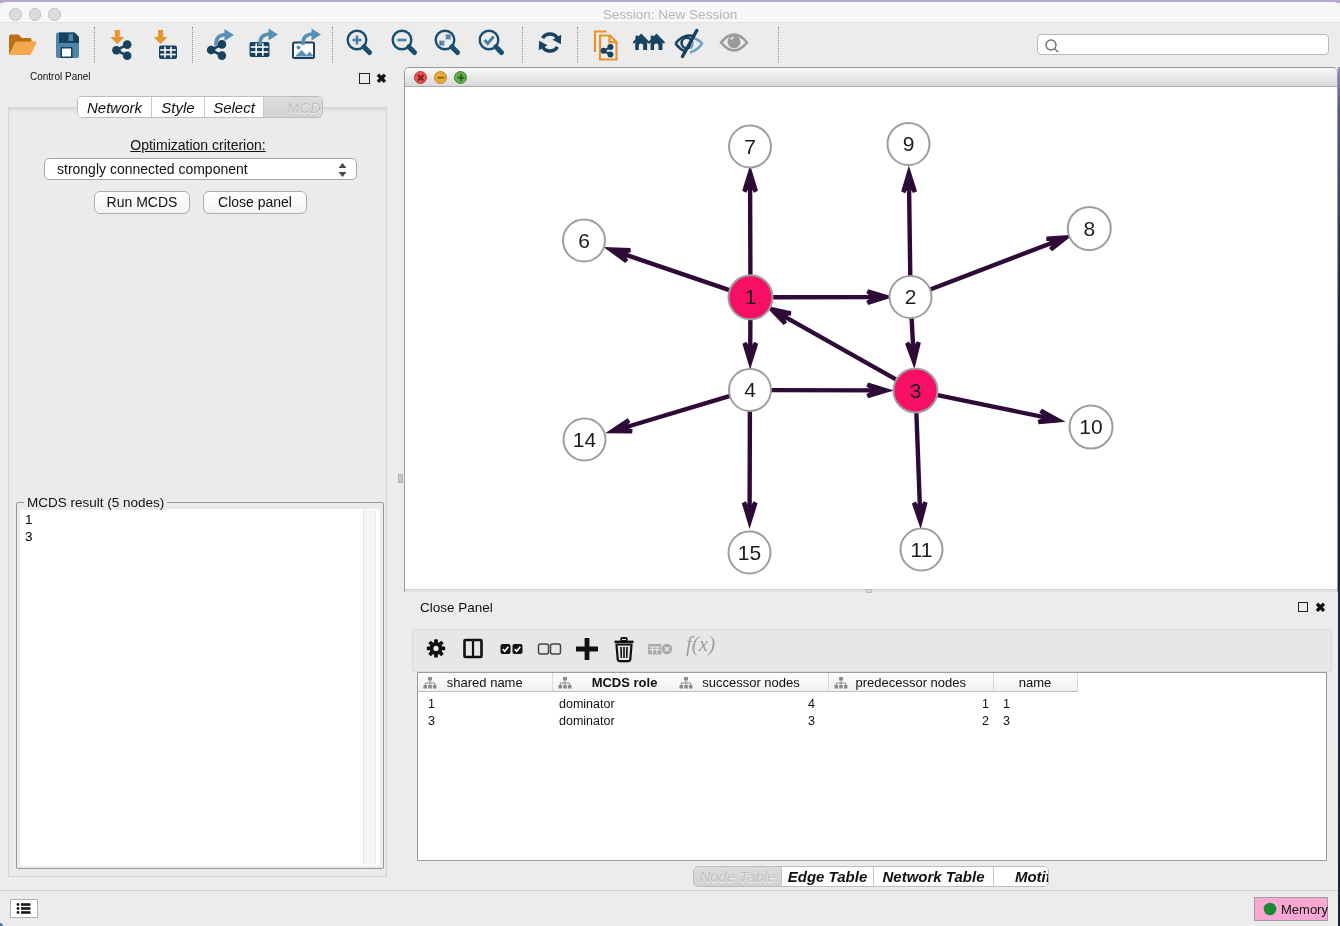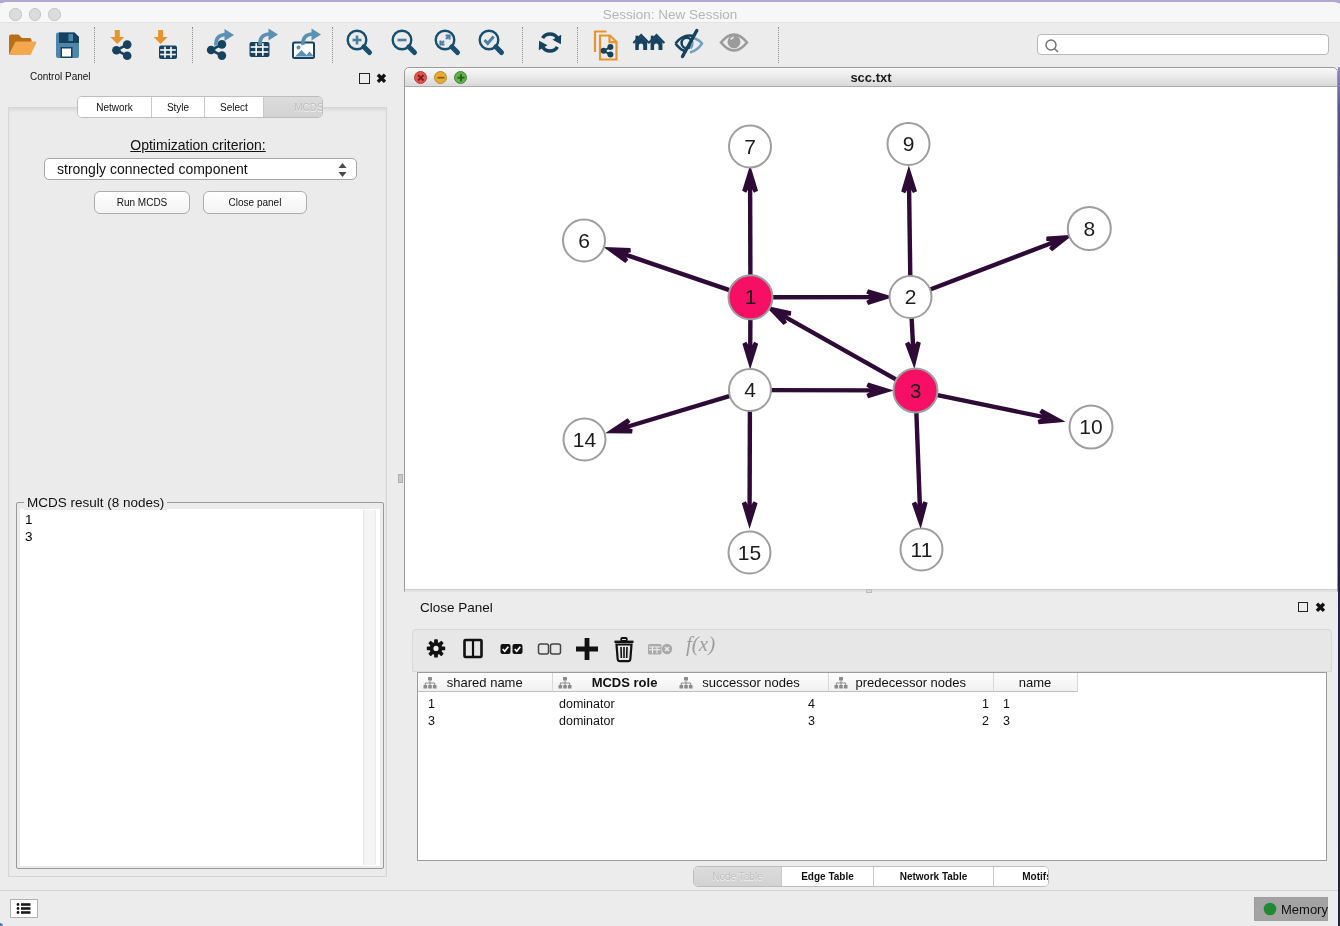--- a/index.html
+++ b/index.html
@@ -14,28 +14,28 @@
 
 #toolbar { left:0; top:23px; width:1340px; height:43px; background:#ececec; }
 .sep { top:4px; height:36px; width:1px; border-left:1px dotted #8f8f8f; }
 .ticon { top:0; }
 #searchbox { left:1037px; top:11px; width:292px; height:21px; background:#fff; border:1px solid #b9b9b9; border-radius:4px; }
 
 #cp-title { left:30px; top:71px; font-size:10px; color:#111; }
 #cp-float { left:359px; top:73px; width:11px; height:11px; border:1.5px solid #222; }
 #cp-close { left:376px; top:71px; font-size:13px; font-weight:bold; color:#111; }
 .tabbar { border:1px solid #bdbdbd; border-radius:5px; background:#fff; display:flex; overflow:hidden; }
-.tab { font-size:10px; color:#111; border-right:1px solid #c9c9c9; display:flex; align-items:center; justify-content:center; background:#fff; }
+.tab { font-size:15px; color:#111; border-right:1px solid #c9c9c9; display:flex; align-items:center; justify-content:center; background:#fff;font-style:italic; }
 .tab:last-child { border-right:none;padding-left:32px; }
 .tab.sel { background:linear-gradient(#dcdcdc,#d2d2d2); color:#bfbfbf; text-shadow:0 1px 0 #f2f2f2; }
 #cp-tabs { left:77px; top:96px; width:246px; height:22px; z-index:5; }
 #cp-content { left:8px; top:107px; width:379px; height:770px; background:#ebebeb; border:1px solid #d6d6d6; box-shadow: inset 0 3px 4px -2px #d0d0d0; }
 #optlabel { left:0; top:137px; width:396px; text-align:center; font-size:14px; color:#111;text-decoration:underline; }
 #optselect { left:44px; top:158px; width:313px; height:22px; background:#fff; border:1px solid #a6a6a6; border-radius:5px; font-size:14px; color:#111; line-height:20px; padding-left:12px; }
-.btn { background:linear-gradient(#ffffff,#f3f3f3); border:1px solid #adadad; border-radius:6px; font-size:10px; color:#111; text-align:center; line-height:21px; height:23px; }
+.btn { background:linear-gradient(#ffffff,#f3f3f3); border:1px solid #adadad; border-radius:6px; font-size:14px; color:#111; text-align:center; line-height:21px; height:23px; }
 #btn-run { left:94px; top:191px; width:96px; }
 #btn-close { left:203px; top:191px; width:104px; }
 #mcds-group { left:16px; top:502px; width:368px; height:367px; border:1px solid #9a9a9a; border-radius:2px; }
 #mcds-legend { left:24px; top:495px; background:#ebebeb; padding:0 3px; font-size:13.5px; color:#111; }
 #mcds-text { left:20px; top:509px; width:360px; height:357px; background:#fff; font-size:13.5px; color:#000; line-height:17px; padding:2px 0 0 5px; }
 #mcds-scroll { left:363px; top:510px; width:13px; height:355px; background:#f5f5f5; border-left:1px solid #e3e3e3; border-right:1px solid #ececec; }
 
 #netwin { left:404px; top:67px; width:934px; height:525px; background:#fff; border:1px solid #9b9b9b; border-radius:5px 5px 0 0; }
 #nw-titlebar { left:0; top:0; width:932px; height:19px; background:linear-gradient(#f9f9f9,#d9d9d9); border-bottom:1px solid #ababab; border-radius:5px 5px 0 0; }
 #nw-title { top:2px; left:0; width:932px; text-align:center; font-size:13px; font-weight:bold; color:#1a1a1a; }
@@ -46,21 +46,21 @@
 #tp-float { left:1298px; top:602px; width:10px; height:10px; border:1.5px solid #222; }
 #tp-close { left:1315px; top:600px; font-size:13px; font-weight:bold; color:#111; }
 #tp-table { left:417px; top:672px; width:910px; height:189px; background:#fff; border:1px solid #9c9c9c; }
 .th { top:0; height:19px; background:linear-gradient(#fdfdfd,#f1f1f1); border-right:1px solid #d9d9d9; border-bottom:1px solid #bfbfbf; font-size:13px; color:#111; text-align:center; line-height:20px; }
 .td { font-size:12.5px; color:#111; top:0; }
 
 #bt-tabs { left:693px; top:866px; width:356px; height:21px; }
 
 #statusbar { left:0; top:890px; width:1340px; height:36px; background:#ececec; border-top:1px solid #d2d2d2; }
 #framebtn { left:10px; top:899px; width:28px; height:19px; background:#fff; border:1px solid #b2b2b2; }
-#membtn { left:1254px; top:897px; width:74px; height:24px; background:#a3a3a3; border:1px solid #9e9e9e; font-size:13px; color:#111; }
+#membtn { left:1254px; top:897px; width:74px; height:24px; background:#f9a8d4; border:1px solid #9e9e9e; font-size:13px; color:#111; }
 #rightedge { left:1338px; top:67px; width:2px; height:859px; background:linear-gradient(#948dc0 0px,#5a5890 40px,#23264a 240px,#1d2040 859px); }
 #cornerblue { left:0px; top:923px; width:3px; height:3px; background:#4a7ec0; border-radius:0 4px 0 0; }
 </style>
 </head>
 <body>
 <div class="abs" id="purpletop"></div>
 <div class="abs" id="titlebar">
   <div class="abs tl" style="left:9px;"></div>
   <div class="abs tl" style="left:28.5px;"></div>
   <div class="abs tl" style="left:48px;"></div>
@@ -232,41 +232,40 @@
   <svg width="9" height="14" style="position:absolute;right:9px;top:4px" viewBox="0 0 9 14">
       <polygon points="4.5,0 8.5,5 0.5,5" fill="#4a4a4a"></polygon>
       <polygon points="4.5,14 8.5,9 0.5,9" fill="#4a4a4a"></polygon>
     </svg>
 </div>
 <div class="abs btn" id="btn-run">Run MCDS</div>
 <div class="abs btn" id="btn-close">Close panel</div>
 <div class="abs" id="mcds-group"></div>
 <div class="abs" id="mcds-text">1<br>3</div>
 <div class="abs" id="mcds-scroll"></div>
-<div class="abs" id="mcds-legend">MCDS result (8 nodes)</div>
+<div class="abs" id="mcds-legend">MCDS result (5 nodes)</div>
 
 <div class="abs" id="netwin">
   <div class="abs" id="nw-titlebar">
     <div class="abs light" style="left:9px;background:#e8534e;border:1px solid #b53d39;"></div>
     <div class="abs light" style="left:29px;background:#e9ab37;border:1px solid #bb8a28;"></div>
     <div class="abs light" style="left:49px;background:#5fb14a;border:1px solid #458536;"></div>
     <svg width="70" height="19" style="position:absolute;left:9px;top:2.5px" viewBox="0 0 70 19">
       <g stroke="#7c201d" stroke-width="1.8">
           <line x1="4" y1="4" x2="9.5" y2="9.5"></line>
           <line x1="9.5" y1="4" x2="4" y2="9.5"></line>
         </g>
       <g stroke="#8a6015" stroke-width="1.8">
           <line x1="23.5" y1="6.7" x2="30.5" y2="6.7"></line>
         </g>
       <g stroke="#2d5c20" stroke-width="1.8">
           <line x1="43.5" y1="6.7" x2="50.5" y2="6.7"></line>
           <line x1="47" y1="3.2" x2="47" y2="10.2"></line>
         </g>
     </svg>
-    <div class="abs" id="nw-title">scc.txt</div>
   </div>
 <svg class="abs" style="left:0px;top:18px" width="932" height="504" viewBox="0 0 932 504">
       <g stroke="#2e0a36" stroke-width="4.4" fill="#2e0a36">
         <line x1="345.4" y1="191.3" x2="345.1" y2="96.0"></line>
 <polygon points="345.1,86.5 350.9,105.5 345.1,96.4 339.3,105.5"></polygon>
 <line x1="326.6" y1="204.8" x2="214.5" y2="166.6"></line>
 <polygon points="205.5,163.5 225.4,164.2 214.9,166.7 221.6,175.2"></polygon>
 <line x1="365.5" y1="211.3" x2="472.0" y2="211.1"></line>
 <polygon points="481.5,211.0 462.5,216.9 471.6,211.1 462.5,205.3"></polygon>
 <line x1="345.4" y1="231.3" x2="345.2" y2="266.5"></line>

